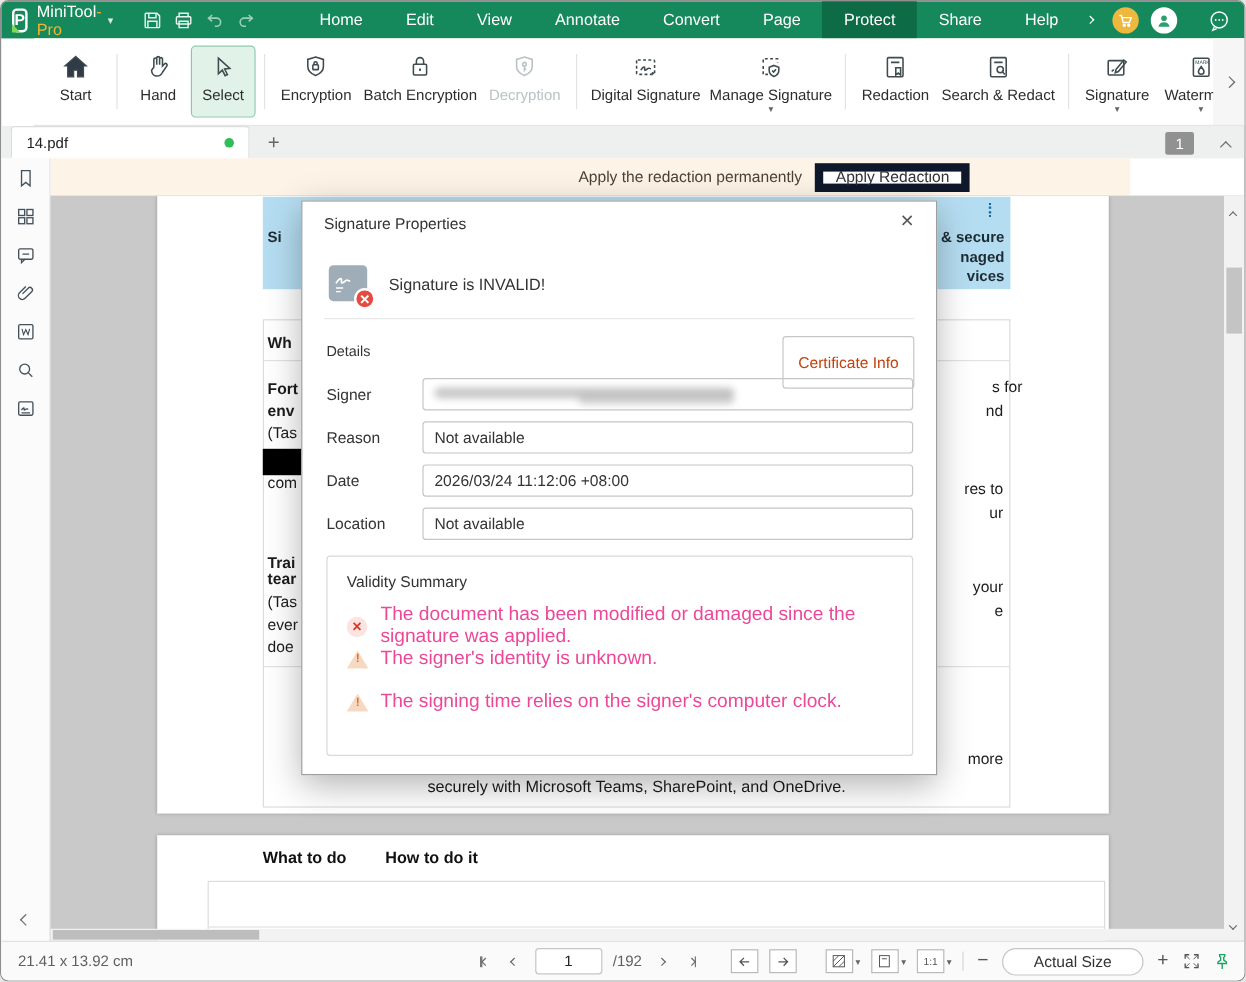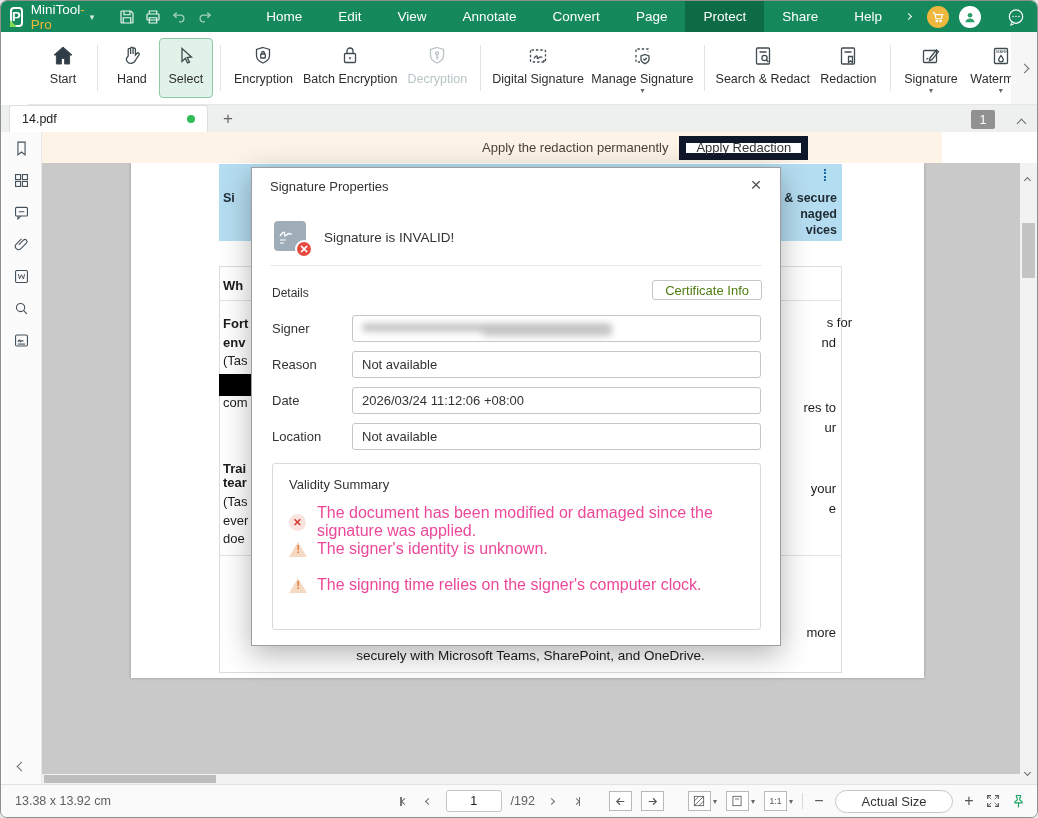--- a/index.html
+++ b/index.html
@@ -115,22 +115,22 @@
   .dlg-close{ position:absolute; right:13px; top:6px; font-size:19px; color:#555; width:22px; height:22px;
               display:flex; align-items:center; justify-content:center; }
   .sig-card{ position:absolute; left:22px; top:53px; width:32px; height:30px; background:#9fadb8; border-radius:4px; }
   .sig-card svg{ position:absolute; left:3px; top:3px; }
   .sig-badge{ position:absolute; right:-7px; bottom:-7px; width:18px; height:18px; background:#e54b40;
               border:2px solid #fff; border-radius:50%; color:#fff; font-size:11px; font-weight:bold;
               display:flex; align-items:center; justify-content:center; }
   .sig-status{ position:absolute; left:72px; top:62px; font-size:13.5px; color:#333; }
   .dlg-divider{ position:absolute; left:18px; right:18px; top:97px; height:1px; background:#e8e8e8; }
   .details-label{ position:absolute; left:20px; top:118px; font-size:12px; color:#333; }
-  .cert-btn{ position:absolute; right:18px; top:112px; height:20px; padding:0 12px; background:#fff;
-             border:1px solid #c6c6c6; border-radius:3px; font-size:13px; color:#4d7c0f;
+  .cert-btn{ position:absolute; right:18px; top:112px; height:44px; padding:0 12px; background:#fff;
+             border:1px solid #c6c6c6; border-radius:3px; font-size:13px; color:#c2410c;
              display:flex; align-items:center; }
   .fld-label{ position:absolute; left:20px; font-size:13px; color:#333; }
   .fld-box{ position:absolute; left:100px; right:19px; height:27px; border:1px solid #c6c6c6;
             border-radius:3px; font-size:13px; color:#333; display:flex; align-items:center; padding:0 9px; overflow:hidden; }
   .blurwrap{ position:relative; width:330px; height:16px; }
   .blur1,.blur2{ position:absolute; border-radius:8px; filter:blur(3px); background:#9a9a9a; opacity:.55; }
   .blur1{ left:0; top:2px; width:250px; height:9px; }
   .blur2{ left:120px; top:8px; width:130px; height:8px; opacity:.4; }
   .validity{ position:absolute; left:20px; right:19px; top:295px; height:167px; border:1px solid #d9d9d9; border-radius:3px; }
   .validity-title{ position:absolute; left:16px; top:13px; font-size:13px; color:#333; }
@@ -310,33 +310,33 @@
           <path d="m13.4 14.8 1.3 1.3 2-2.3"></path>
         </svg>
       <div class="rb-label">Manage Signature</div>
       <div class="rb-caret">▾</div>
     </div>
     <div class="rb-sep"></div>
     <div class="rb-item nocaret">
       <svg width="24" height="24" viewBox="0 0 24 24" fill="none" stroke-width="1.3">
           <rect x="5.5" y="4" width="13" height="16" rx="1"></rect>
           <path d="M8.5 8h7"></path>
+          <path d="M12.5 12.5h4v6l-2-1.6-2 1.6z"></path>
+        </svg>
+      <div class="rb-label">Redaction</div>
+      <div class="rb-caret">▾</div>
+    </div>
+    <div class="rb-item nocaret">
+      <svg width="24" height="24" viewBox="0 0 24 24" fill="none" stroke-width="1.3">
+          <rect x="5.5" y="4" width="13" height="16" rx="1"></rect>
+          <path d="M8.5 8h7"></path>
           <circle cx="13.5" cy="14" r="2.6"></circle>
           <path d="m15.4 16 2 2"></path>
         </svg>
       <div class="rb-label">Search &amp; Redact</div>
-      <div class="rb-caret">▾</div>
-    </div>
-    <div class="rb-item nocaret">
-      <svg width="24" height="24" viewBox="0 0 24 24" fill="none" stroke-width="1.3">
-          <rect x="5.5" y="4" width="13" height="16" rx="1"></rect>
-          <path d="M8.5 8h7"></path>
-          <path d="M12.5 12.5h4v6l-2-1.6-2 1.6z"></path>
-        </svg>
-      <div class="rb-label">Redaction</div>
       <div class="rb-caret">▾</div>
     </div>
     <div class="rb-sep"></div>
     <div class="rb-item">
       <svg width="24" height="24" viewBox="0 0 24 24" fill="none" stroke-width="1.3">
           <rect x="4.5" y="6.5" width="13" height="12" rx="1"></rect>
           <path d="m11 14 6.5-8 2 1.6-6.5 8-2.6 1z"></path>
           <path d="M7.5 15.5c.8-1 1.4-1.3 1.9-.9"></path>
         </svg>
       <div class="rb-label">Signature</div>
@@ -453,20 +453,27 @@
       <span class="frag r" style="right:72px; top:152px">s for</span>
       <span class="frag r" style="right:88px; top:172px">nd</span>
       <span class="frag r" style="right:88px; top:237px">res to</span>
       <span class="frag r" style="right:88px; top:257px">ur</span>
       <span class="frag r" style="right:88px; top:318px">your</span>
       <span class="frag r" style="right:88px; top:338px">e</span>
       <span class="frag r" style="right:88px; top:462px">more</span>
       <div class="p1bottom">securely with Microsoft Teams, SharePoint, and OneDrive.</div>
     </div>
 
+    <div class="page page2">
+      <div class="p2table">
+          <div class="hdr-b"></div>
+        </div>
+      <span class="p2h" style="left:88px">What to do</span>
+      <span class="p2h" style="left:190px">How to do it</span>
+    </div>
 
     <div class="vscroll">
       <div class="vs-arrow" style="top:6px"><span class="chev up gray sm"></span></div>
       <div class="thumb"></div>
       <div class="vs-arrow" style="bottom:5px"><span class="chev down gray sm"></span></div>
     </div>
     <div class="hscroll">
       <div class="thumb"></div>
     </div>
   </div>
@@ -527,21 +534,21 @@
             <span class="warn-tri">
               <i>!</i>
             </span>
           </span>
         <span class="v-text">The signing time relies on the signer's computer clock.</span>
       </div>
     </div>
   </div>
 
   <div class="statusbar">
-    <span class="sb-size">13.38 x 13.92 cm</span>
+    <span class="sb-size">21.41 x 13.92 cm</span>
     <div class="sb-right">
       <span class="navi">
           <span class="navbar-line"></span>
           <span class="chev left gray sm"></span>
         </span>
       <span class="navi">
           <span class="chev left gray sm"></span>
         </span>
       <span class="pg-input">1</span>
       <span>/192</span>

